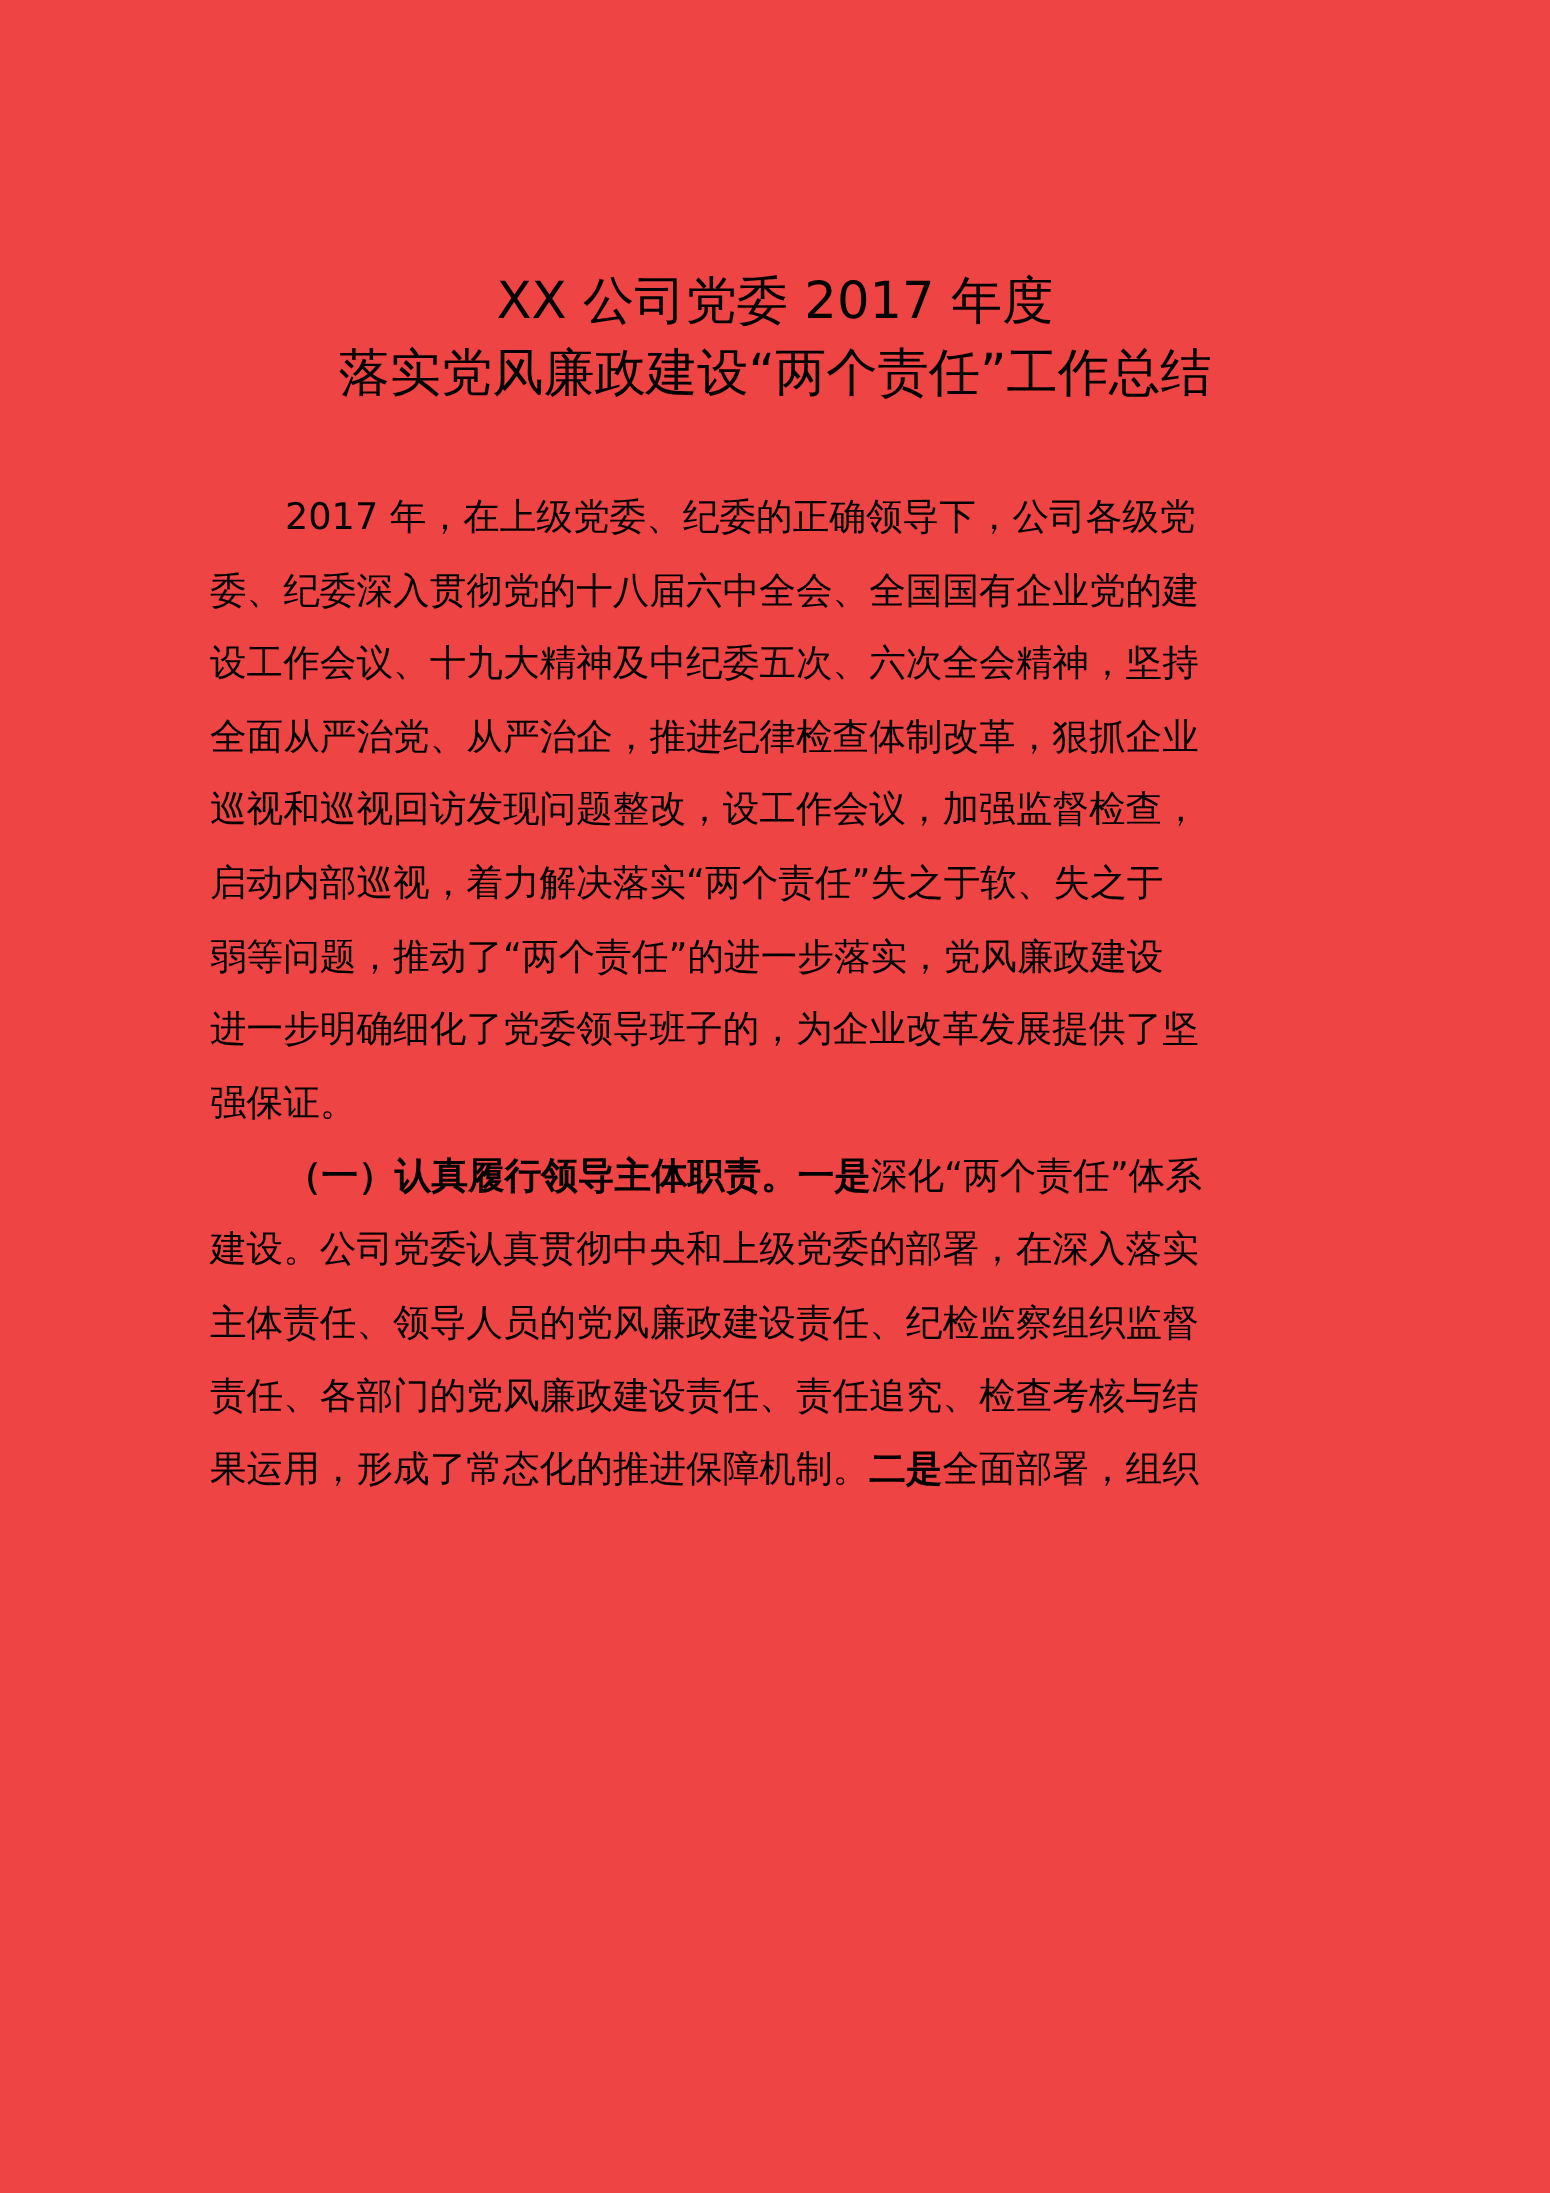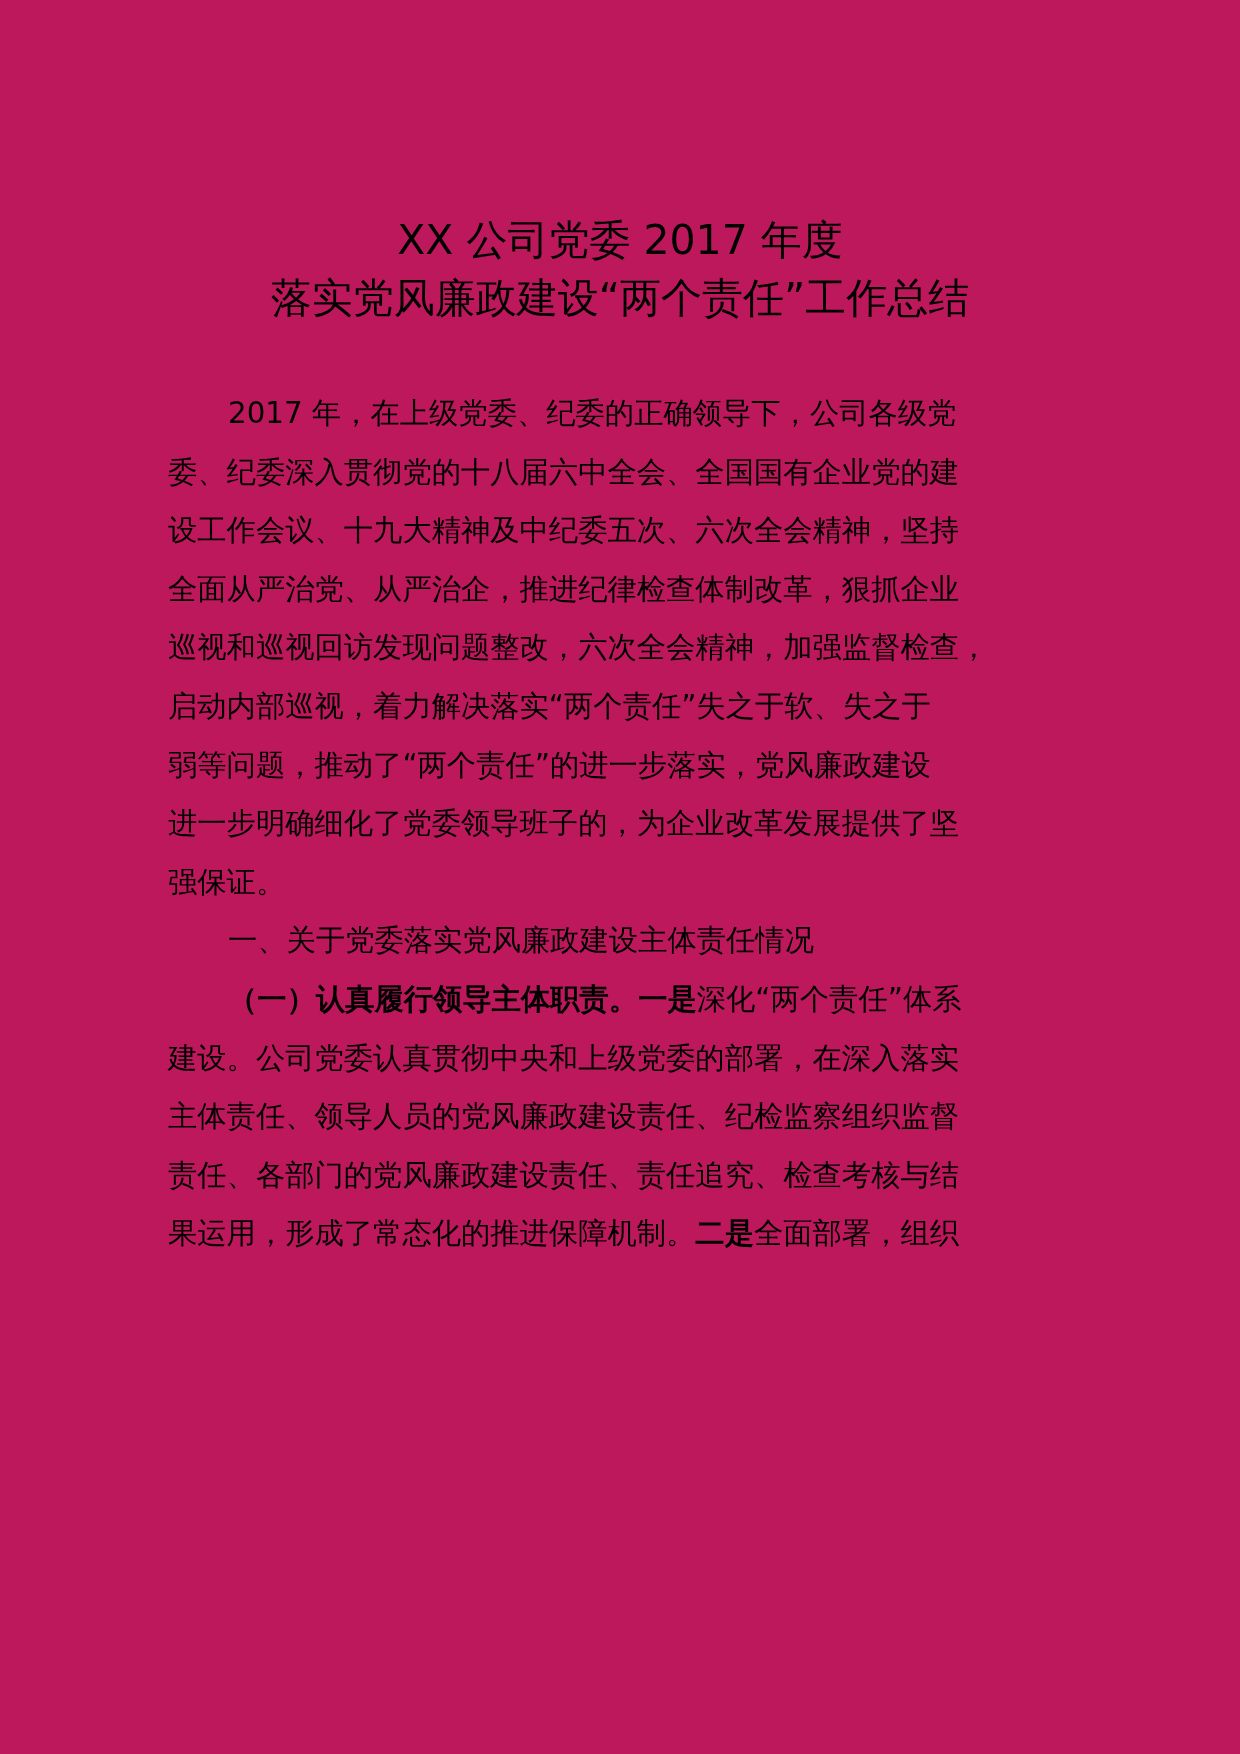--- a/index.html
+++ b/index.html
@@ -13,21 +13,21 @@
       position: relative;
       overflow: hidden;
       color: #000000;
       font-family: "DejaVu Sans", "Liberation Sans", sans-serif;
     }
     .page {
       position: absolute;
       left: 0; top: 0;
       width: 1240px;
       height: 1754px;
-      background: #be185d;
+      background: #ef4444;
     }
     .title {
       position: absolute;
       left: 0;
       width: 1240px;
       text-align: center;
       font-size: 41px;
       line-height: 50px;
       white-space: nowrap;
       letter-spacing: 0px;
@@ -59,27 +59,26 @@
 
   <div class="title l1">XX 公司党委 2017 年度</div>
   <div class="title l2">落实党风廉政建设“两个责任”工作总结</div>
 
   <div class="body-lines">
 
     <div class="line indent">2017 年，在上级党委、纪委的正确领导下，公司各级党</div>
     <div class="line">委、纪委深入贯彻党的十八届六中全会、全国国有企业党的建</div>
     <div class="line">设工作会议、十九大精神及中纪委五次、六次全会精神，坚持</div>
     <div class="line">全面从严治党、从严治企，推进纪律检查体制改革，狠抓企业</div>
-    <div class="line">巡视和巡视回访发现问题整改，六次全会精神，加强监督检查，</div>
+    <div class="line">巡视和巡视回访发现问题整改，设工作会议，加强监督检查，</div>
     <div class="line">启动内部巡视，着力解决落实“两个责任”失之于软、失之于</div>
     <div class="line">弱等问题，推动了“两个责任”的进一步落实，党风廉政建设</div>
     <div class="line">进一步明确细化了党委领导班子的，为企业改革发展提供了坚</div>
     <div class="line">强保证。</div>
 
-    <div class="line indent">一、关于党委落实党风廉政建设主体责任情况</div>
 
     <div class="line indent">
       <span class="bold">（一）认真履行领导主体职责。一是</span><span>深化“两个责任”体系</span>
     </div>
     <div class="line">建设。公司党委认真贯彻中央和上级党委的部署，在深入落实</div>
     <div class="line">主体责任、领导人员的党风廉政建设责任、纪检监察组织监督</div>
     <div class="line">责任、各部门的党风廉政建设责任、责任追究、检查考核与结</div>
     <div class="line">
       <span>果运用，形成了常态化的推进保障机制。</span><span class="bold">二是</span><span>全面部署，组织</span>
     </div>

